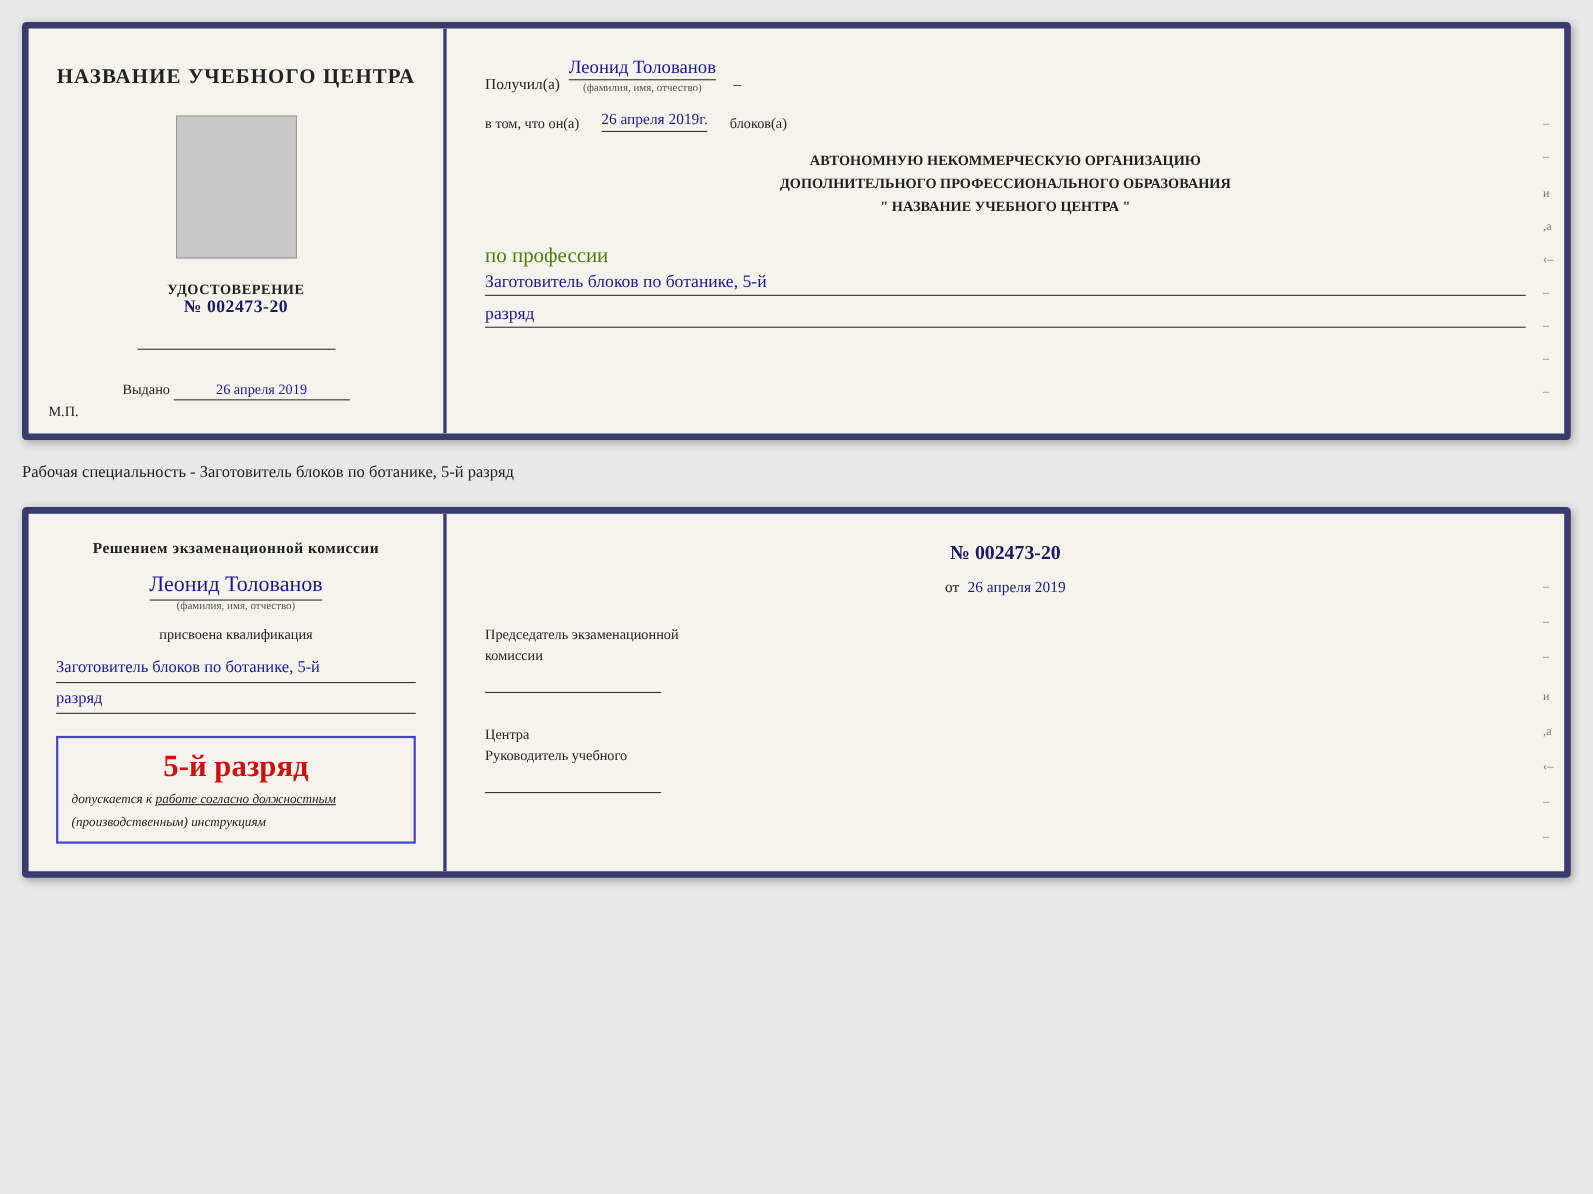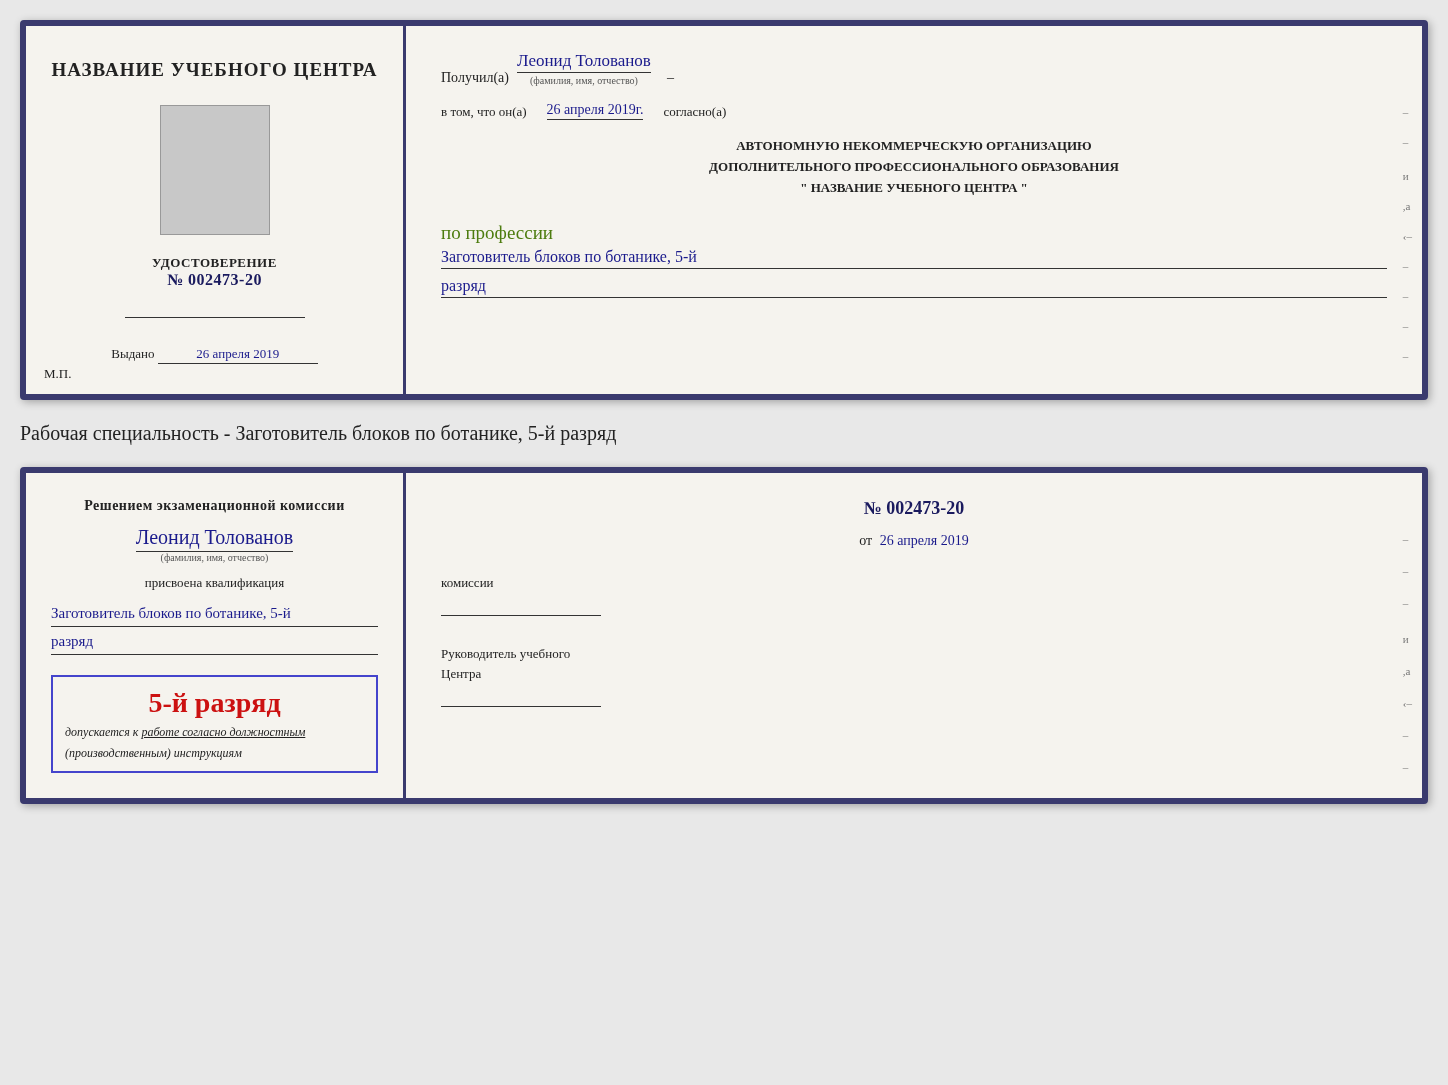--- a/index.html
+++ b/index.html
@@ -189,21 +189,21 @@
       top: 80px;
       display: flex;
       flex-direction: column;
       gap: 18px;
       color: #777;
       font-size: 11px;
     }
 
     
     .specialty-label {
-      font-size: 20px;
+      font-size: 15px;
       color: #222;
       padding: 4px 0;
     }
 
     
     
     .doc2-left {
       width: 380px;
       min-width: 380px;
       border-right: 3px solid #3a3a6e;
@@ -371,21 +371,21 @@
         <span style="display:inline-flex; flex-direction:column; align-items:center;">
           <span class="handwritten" style="border-bottom:1px solid #333; padding-bottom:1px;">Леонид Толованов</span>
           <span class="field-label-small" style="border-top:none; font-size:10px; color:#555;">(фамилия, имя, отчество)</span>
         </span>
         <span style="font-size:14px; margin-left:8px;">–</span>
       </div>
 
       <div class="certify-text">
         <span>в том, что он(а)</span>
         <span class="handwritten-small" style="border-bottom:1px solid #333; padding-bottom:1px;">26 апреля 2019г.</span>
-        <span style="font-size:13px;">согласно(а)</span>
+        <span style="font-size:13px;">блоков(а)</span>
       </div>
 
       <div class="uppercase-text">
         <div>АВТОНОМНУЮ НЕКОММЕРЧЕСКУЮ ОРГАНИЗАЦИЮ</div>
         <div>ДОПОЛНИТЕЛЬНОГО ПРОФЕССИОНАЛЬНОГО ОБРАЗОВАНИЯ</div>
         <div>"  НАЗВАНИЕ УЧЕБНОГО ЦЕНТРА  "</div>
       </div>
 
       <div class="profession-section">
         <span class="profession-label">по профессии</span>
@@ -439,27 +439,28 @@
     <div class="doc2-right">
 
       <div class="protocol-number">№  002473-20</div>
 
       <div class="from-date">
         <span>от</span>
         <span style="font-family:'Segoe Script','Comic Sans MS',cursive; color:#1a1a8c; margin-left:4px;">26 апреля 2019</span>
       </div>
 
       <div class="signature-block">
+        <div class="signature-label">Председатель экзаменационной</div>
         <div class="signature-label">комиссии</div>
         <div class="signature-line"></div>
       </div>
 
       <div class="signature-block" style="margin-top:14px;">
+        <div class="signature-label">Центра</div>
         <div class="signature-label">Руководитель учебного</div>
-        <div class="signature-label">Центра</div>
         <div class="signature-line"></div>
       </div>
 
       <div class="side-dashes-right">
         <span>–</span>
         <span>–</span>
         <span>–</span>
         <span style="margin-top:4px;">и</span>
         <span>,а</span>
         <span>‹–</span>

